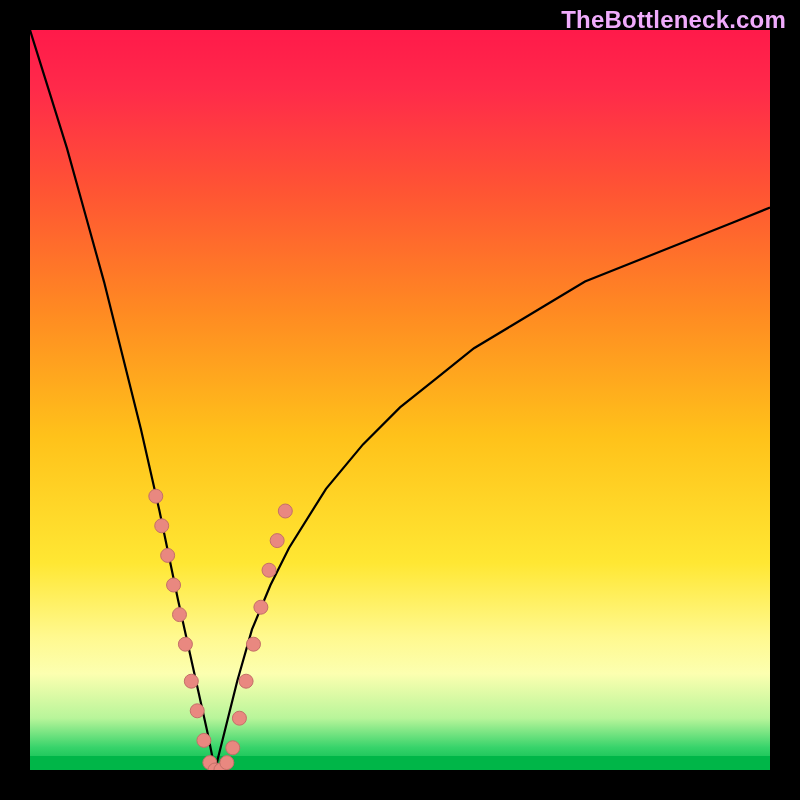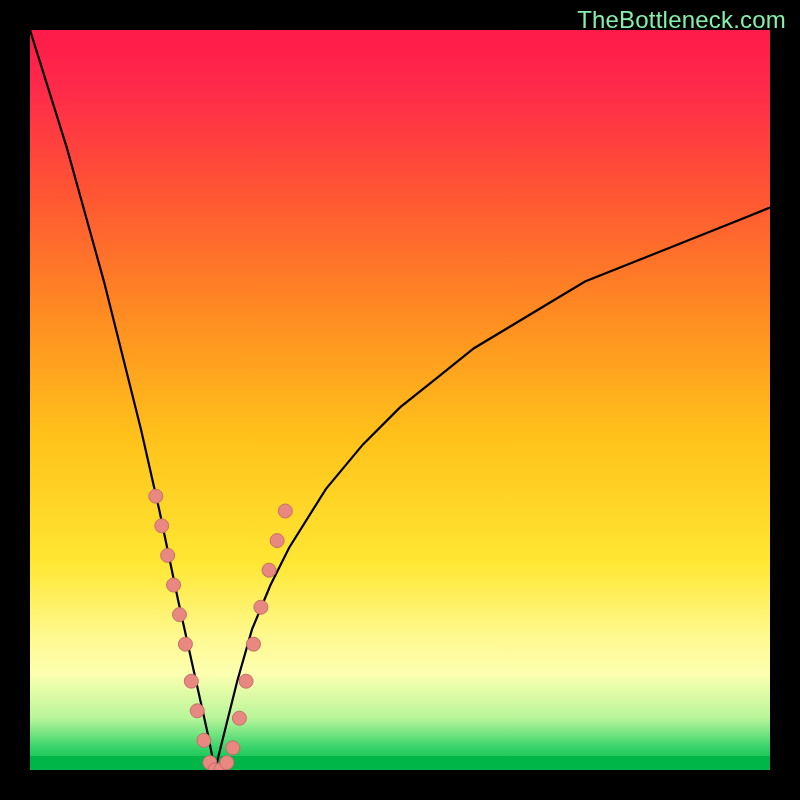--- a/index.html
+++ b/index.html
@@ -27,23 +27,23 @@
       #fff98f 82%,
       #fcffb0 87%,
       #b8f59a 93%,
       #36d36a 97%,
       #00b648 100%);
   }
   .watermark {
     position: absolute;
     top: 6px;
     right: 14px;
-    color: #86efac;
+    color: #f0abfc;
     font-size: 24px;
-    font-weight: 400;
+    font-weight: 700;
     letter-spacing: 0.2px;
     z-index: 10;
   }
   .plot {
     position: absolute;
     left: 30px;
     top: 30px;
     width: 740px;
     height: 740px;
     z-index: 5;

